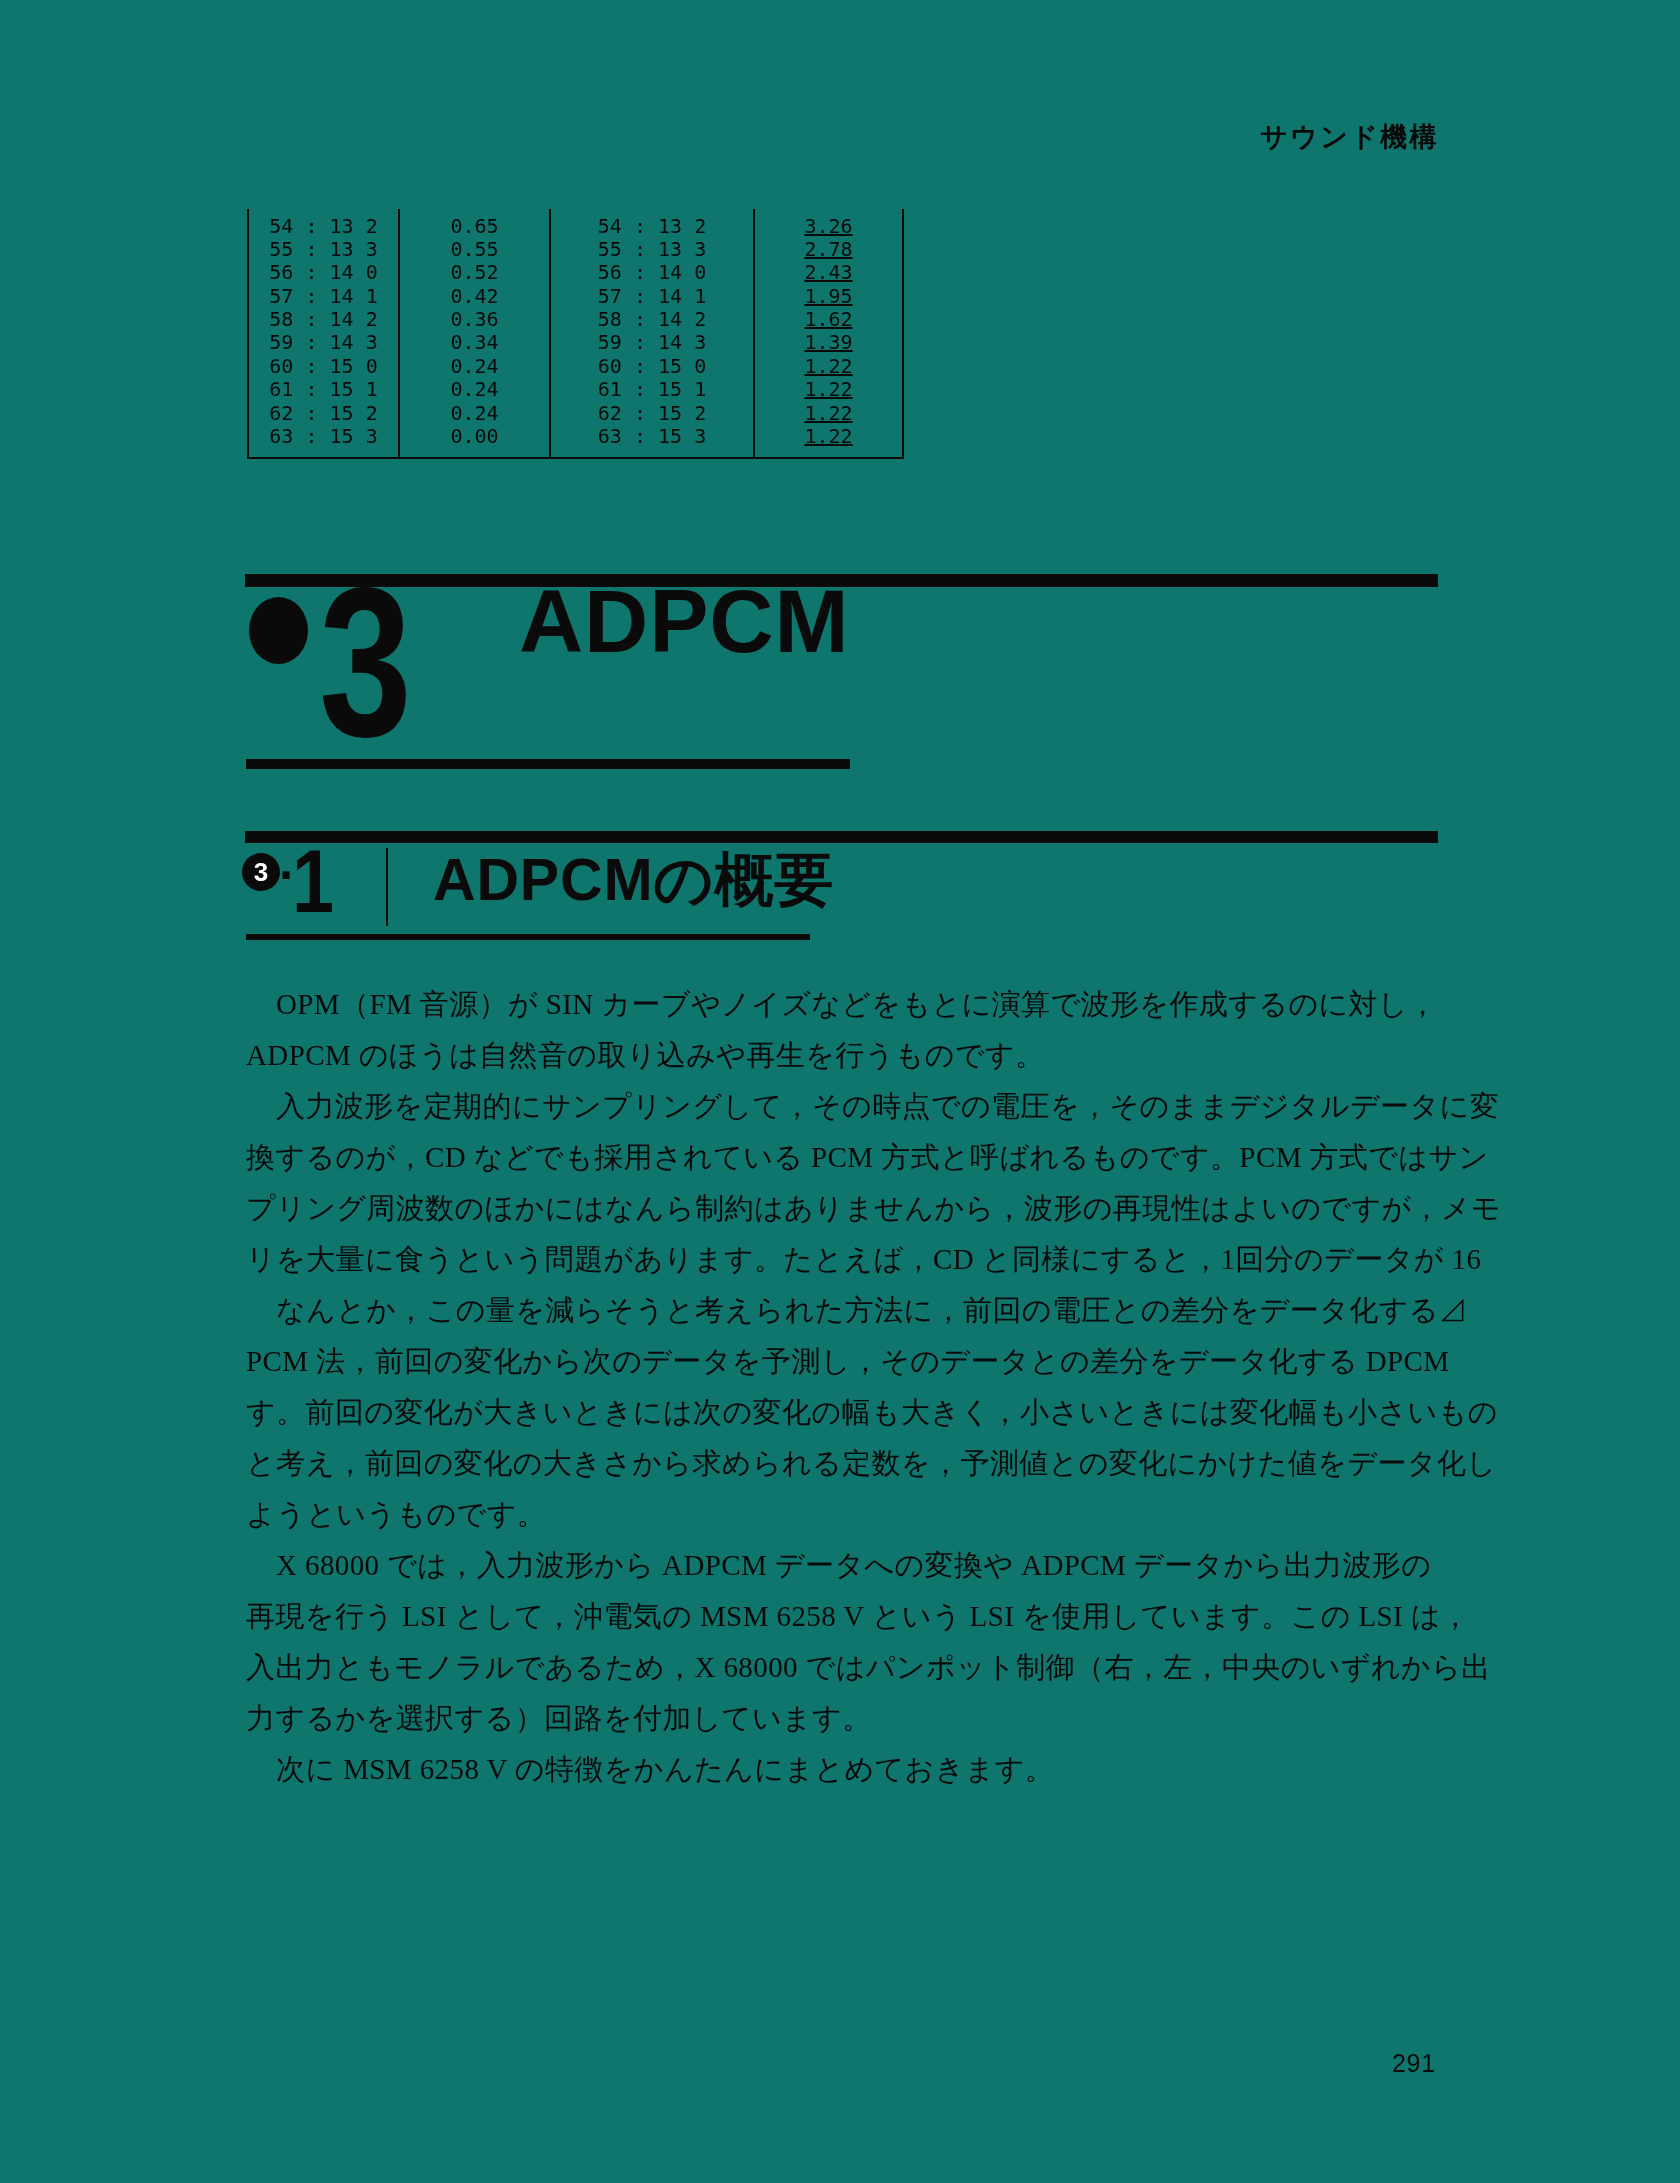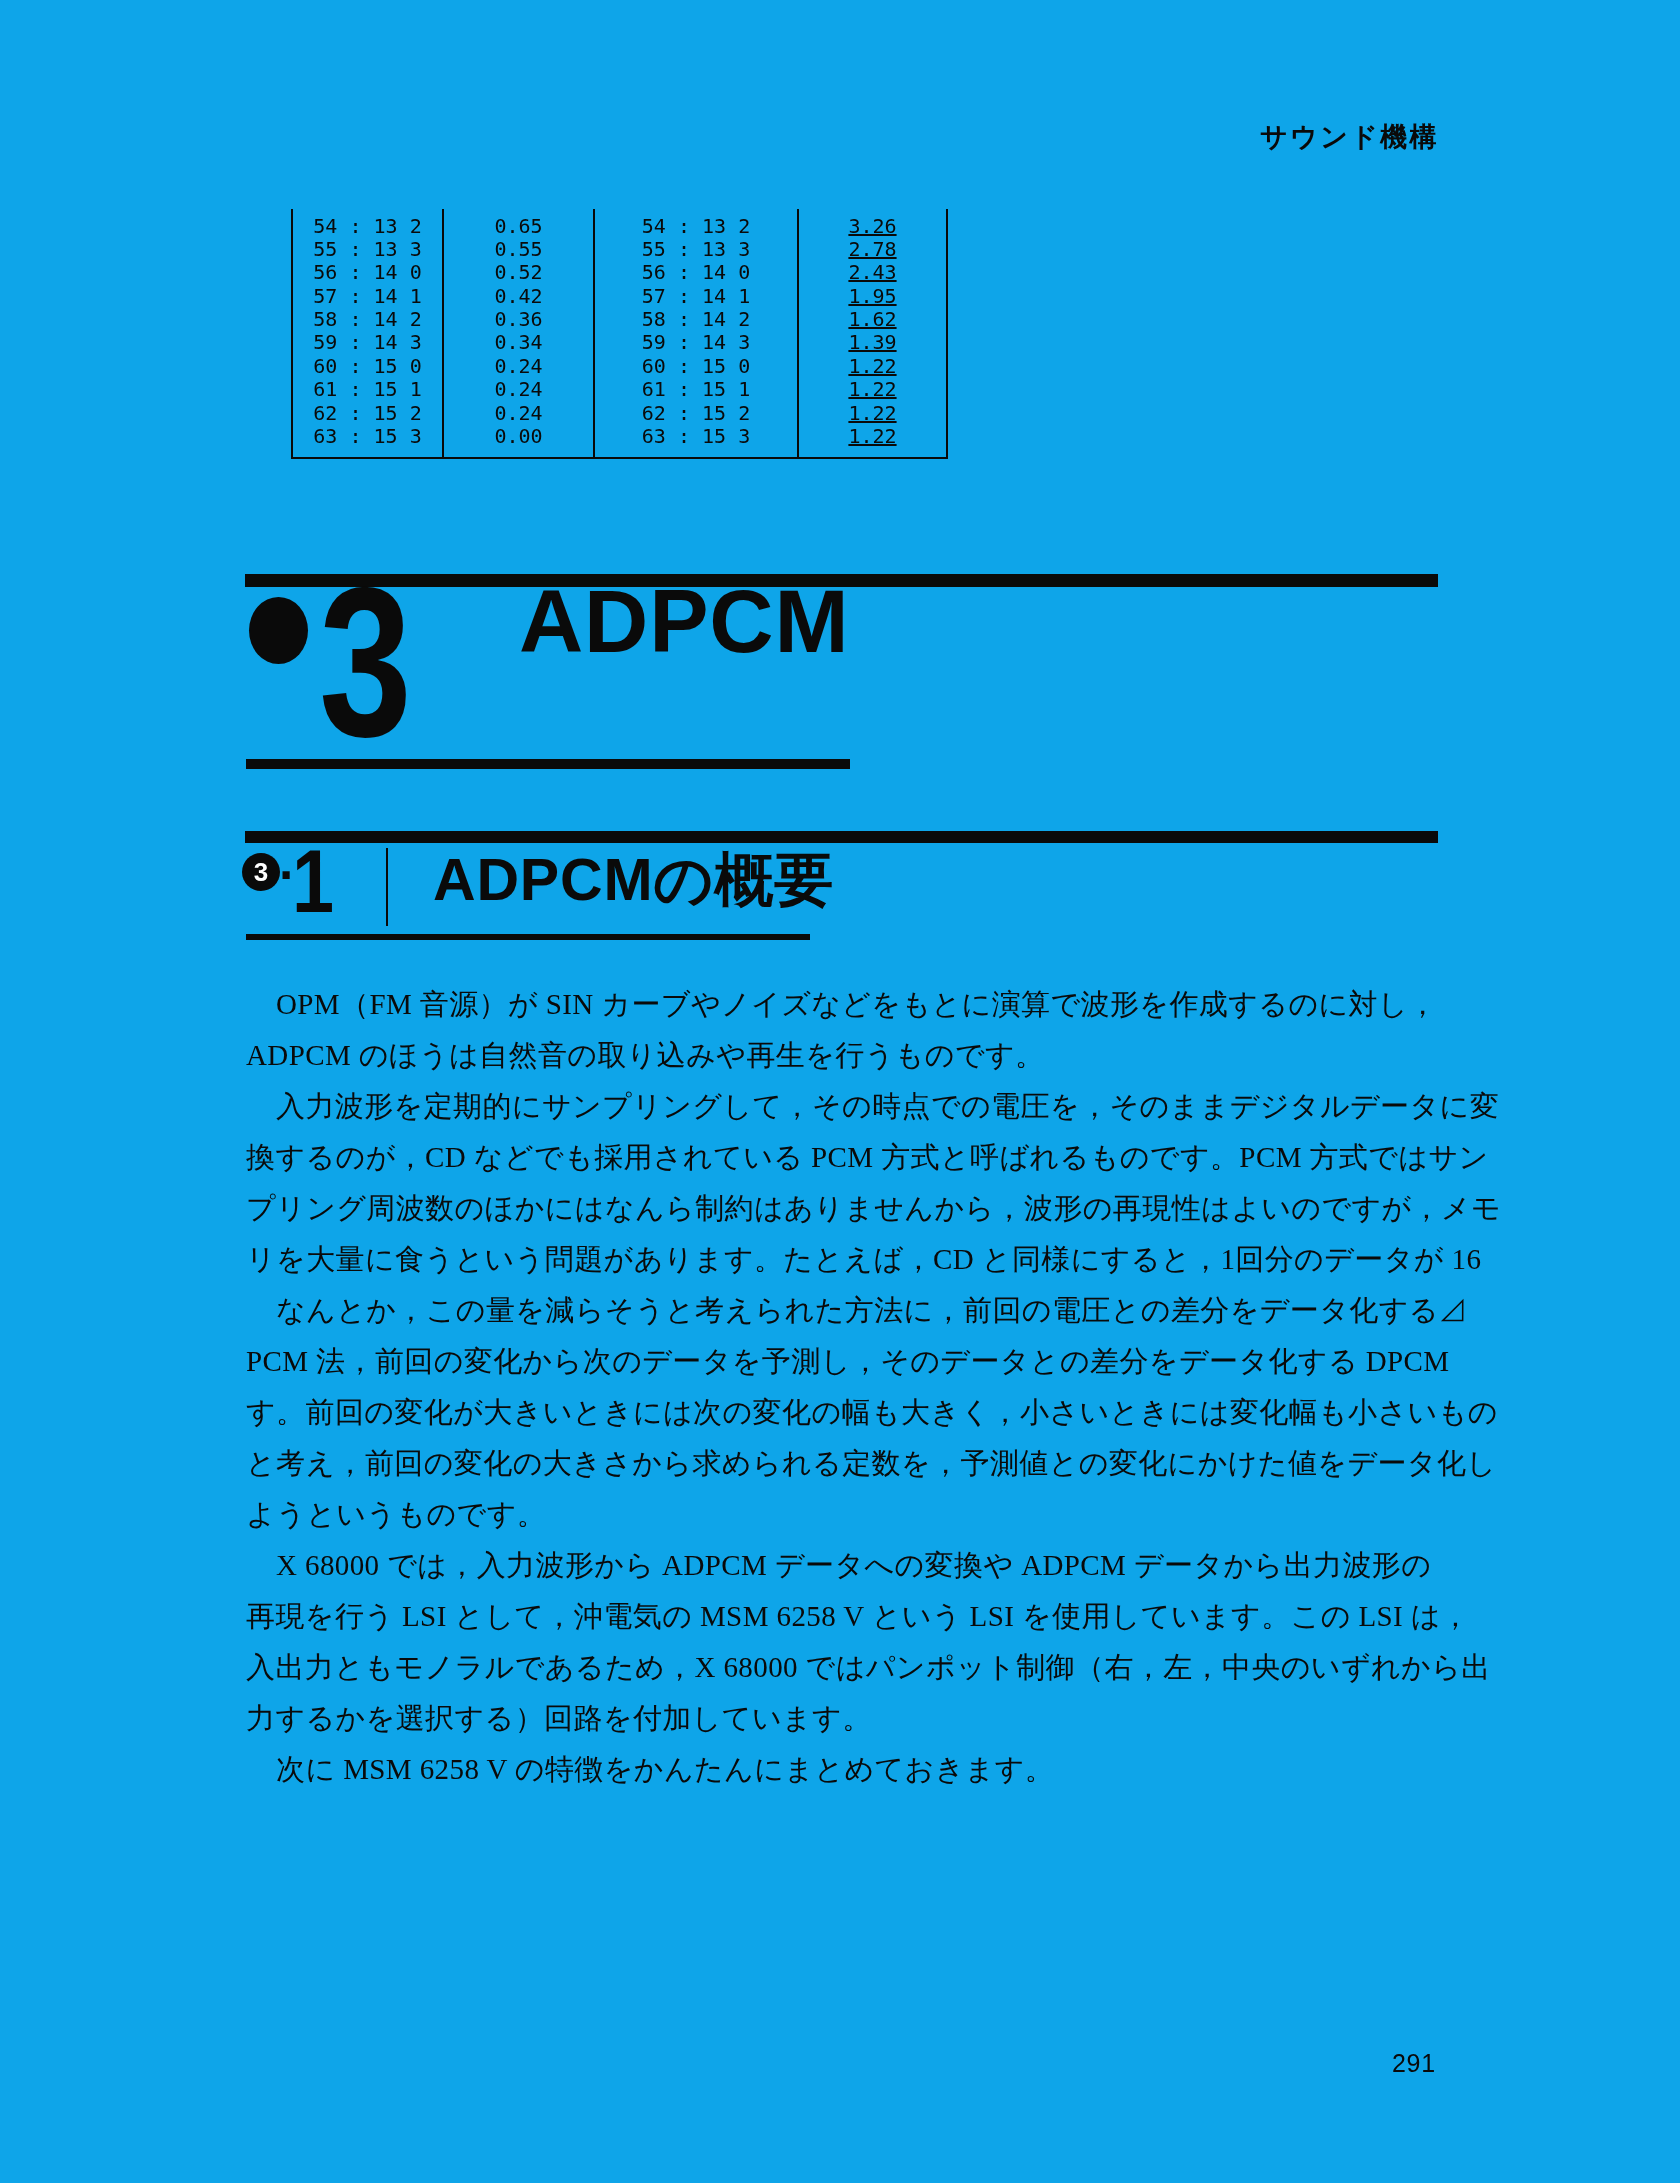--- a/index.html
+++ b/index.html
@@ -1,19 +1,19 @@
 <!DOCTYPE html>
 <html style="font-size:12.7px"><head>
 <meta charset="utf-8">
 <style>
   html,body{margin:0;padding:0;background:#888;}
   .page{
     position:relative;
     width:1681px;height:2183px;
-    background:#0ea5e9;
+    background:#0f766e;
     color:#0a0a0a;
     overflow:hidden;
     font-family:"Liberation Serif","DejaVu Serif",serif;
   }
 
   
   .running-header{
     position:absolute;top:119px;right:242px;
     font-family:"Liberation Sans","DejaVu Sans",sans-serif;
     font-weight:bold;font-size:27px;letter-spacing:2.4px;
@@ -25,21 +25,20 @@
   }
 
   
   .dtable{
     position:absolute;left:247px;top:209px;width:657px;height:250px;
     display:flex;
     border-bottom:2.4px solid #0a0a0a;
     font-family:"DejaVu Sans Mono",monospace;
     font-size:20px;
     box-sizing:border-box;
-    margin-left:44px;
   }
   .dcol{box-sizing:border-box;border-left:2.4px solid #0a0a0a;padding-top:5.5px;}
   .dcol:last-child{border-right:2.4px solid #0a0a0a;}
   .dcol-1{width:151px;}
   .dcol-2{width:151px;}
   .dcol-3{width:204px;}
   .dcol-4{width:151px;text-decoration:underline;}
   .dcell{height:23.4px;line-height:23.4px;text-align:center;white-space:pre;}
 
   

